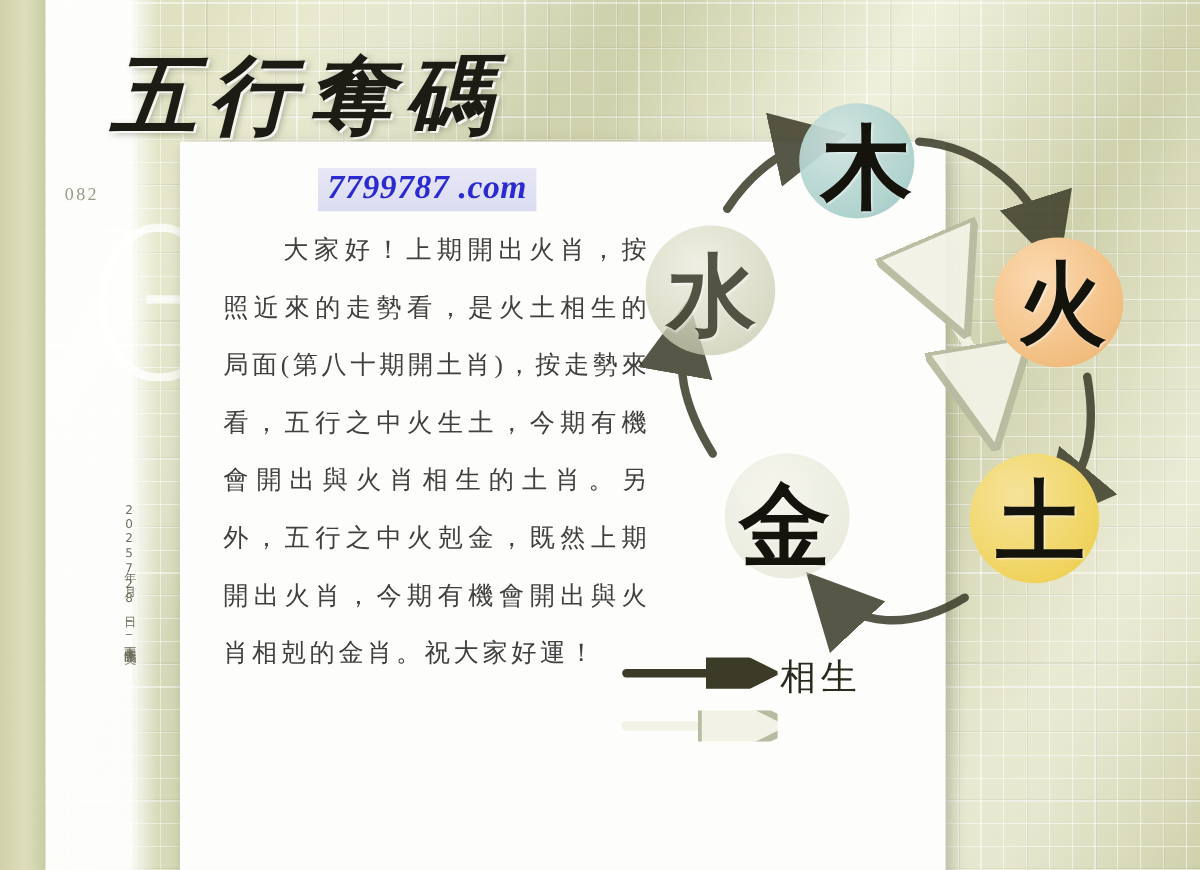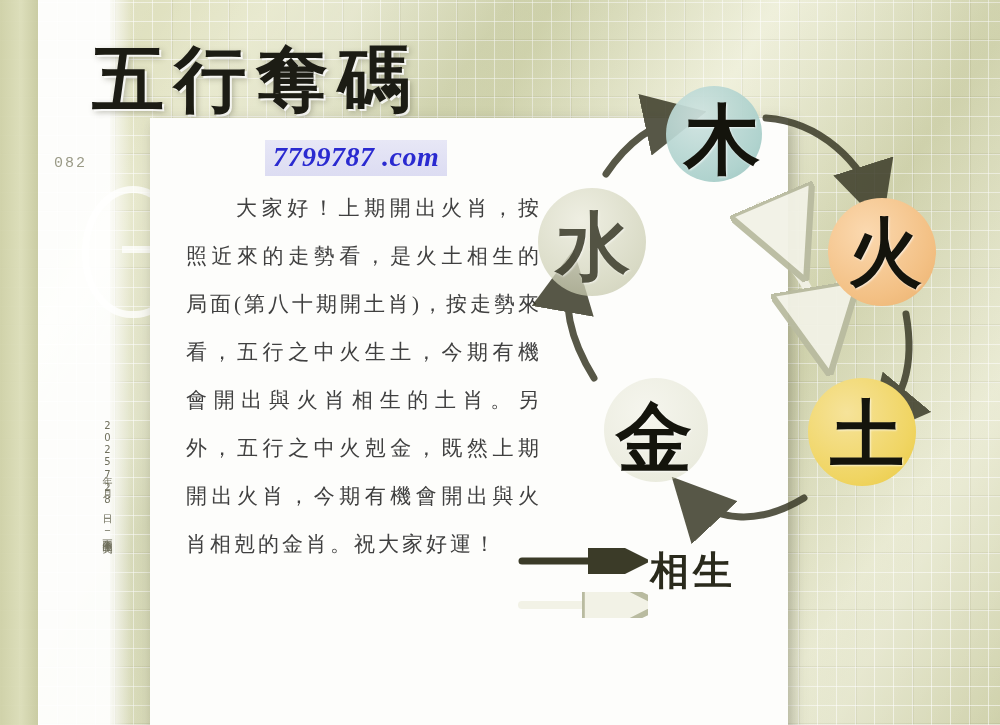--- a/index.html
+++ b/index.html
@@ -62,21 +62,21 @@
     position: absolute;
     left: 110px; top: 0;
     width: 22px; height: 725px;
     background: linear-gradient(90deg, rgba(255,255,255,0.85), rgba(255,255,255,0.0));
   }
 
   .page-number {
     position: absolute;
     left: 54px;
     top: 155px;
-    font-family: Liberation Mono, monospace;
+    font-family: Liberation Serif, serif;
     font-size: 15px;
     letter-spacing: 2px;
     color: #9a9a86;
     text-align: right;
   }
 
   .ghost-g {
     position: absolute;
     left: 36px;
     top: 78px;
@@ -133,20 +133,21 @@
     top: 32px;
     font-family: "Liberation Serif", serif;
     font-size: 72px;
     font-weight: bold;
     letter-spacing: 10px;
     color: #1c1c14;
     text-shadow:
       2px 2px 0 rgba(255,255,255,0.85),
       3px 3px 6px rgba(60,60,40,0.35);
     white-space: nowrap;
+    font-style: italic;
   }
 
   
   .card {
     position: absolute;
     left: 150px;
     top: 118px;
     width: 638px;
     height: 622px;
     background: #fdfdfb;
@@ -249,22 +250,22 @@
   }
   .legend-row {
     position: relative;
     height: 44px;
   }
   .legend-label {
     position: absolute;
     left: 132px;
     top: -4px;
     font-family: "Liberation Serif", serif;
-    font-size: 39px;
-    font-weight: bold;
+    font-size: 30px;
+    font-weight: normal;
     color: #2a2a1c;
     letter-spacing: 4px;
   }
   .legend-row.second .legend-label { color: #8c8c6e; }
 
   svg.overlay {
     position: absolute;
     left: 0; top: 0;
     width: 470px; height: 560px;
     overflow: visible;

